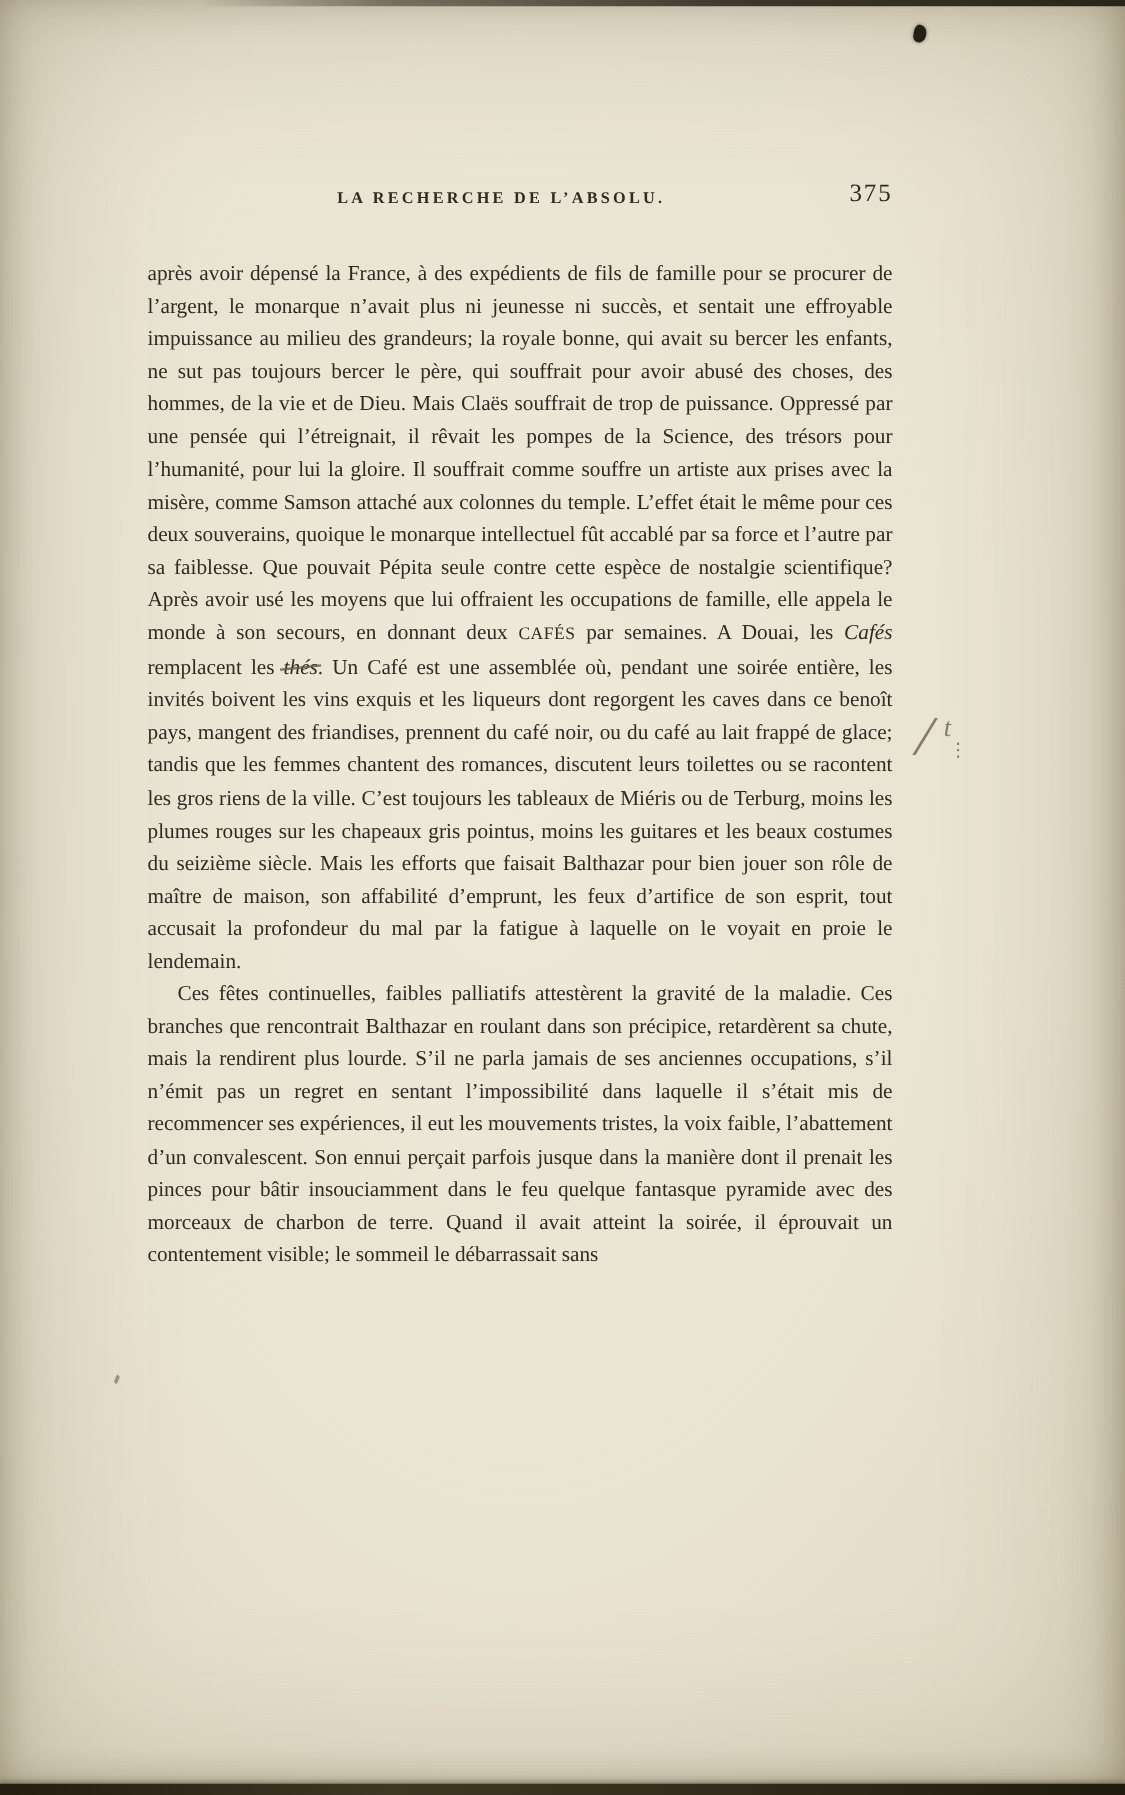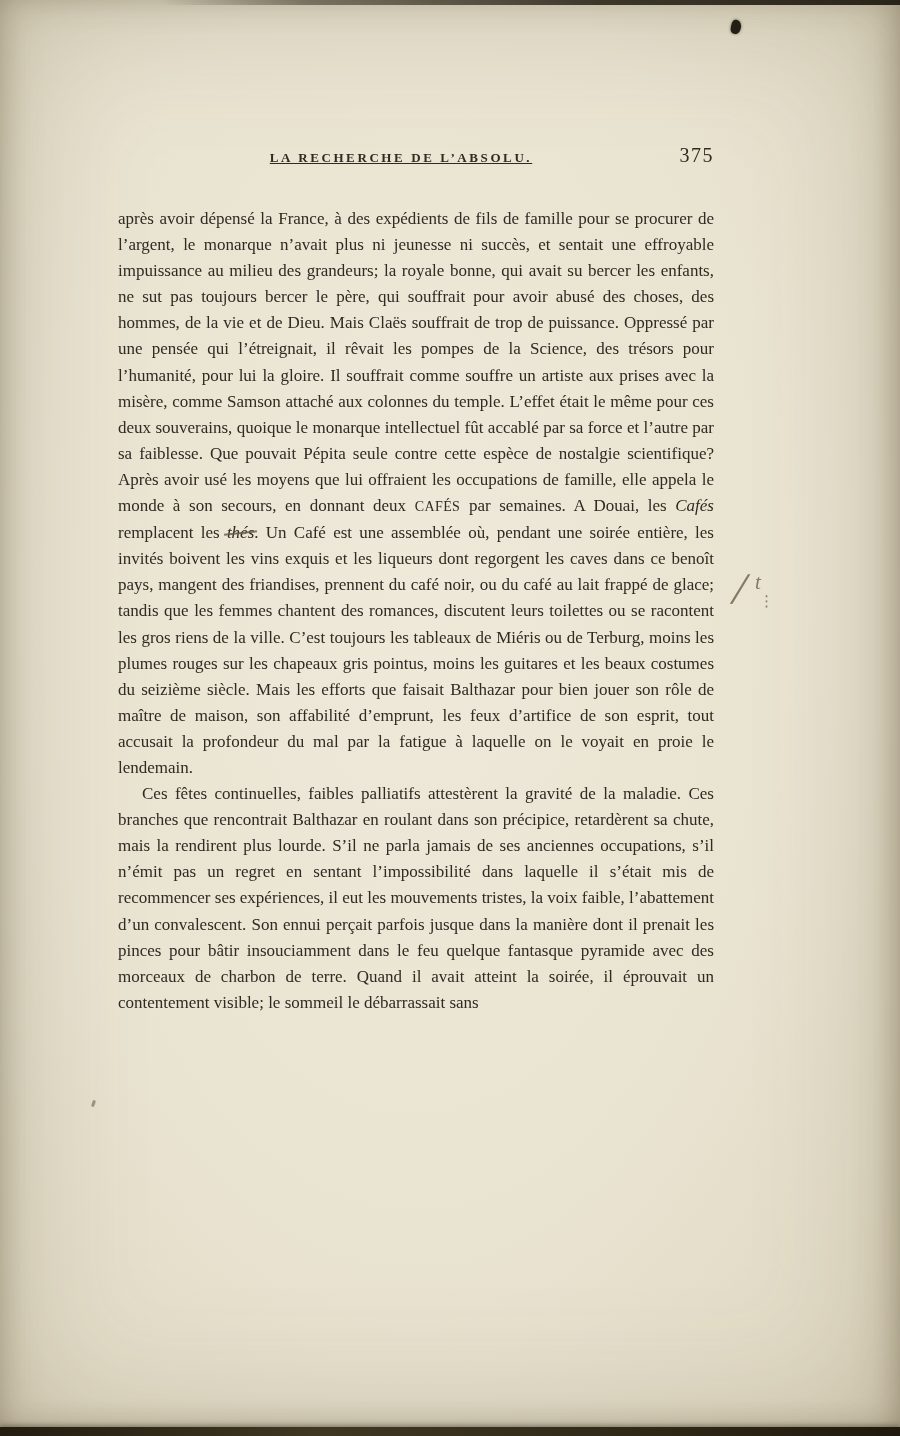--- a/index.html
+++ b/index.html
@@ -39,21 +39,21 @@
     box-shadow:0 -2px 4px rgba(60,52,34,.4);
   }
   .speck{
     position:absolute;left:92px;top:1100px;width:3px;height:7px;
     background:rgba(96,86,64,.55);transform:rotate(20deg);border-radius:2px;
   }
   
   .running-head{position:absolute;top:144px;left:118px;width:596px;height:26px;}
   .head-title{
     position:absolute;left:0;right:30px;top:6px;text-align:center;
-    font-size:13px;font-weight:bold;letter-spacing:2.6px;text-decoration:underline;
+    font-size:13px;font-weight:bold;letter-spacing:2.6px;
   }
   .page-number{position:absolute;right:0;top:0;font-size:20px;letter-spacing:1.5px;margin-left:18px;}
   
   .page-body{
     position:absolute;top:182px;left:118px;width:596px;
     font-size:17px;line-height:26.1px;text-align:justify;
     text-rendering:optimizeLegibility;
     margin-top:24px;
   }
   .para{margin:0;}

